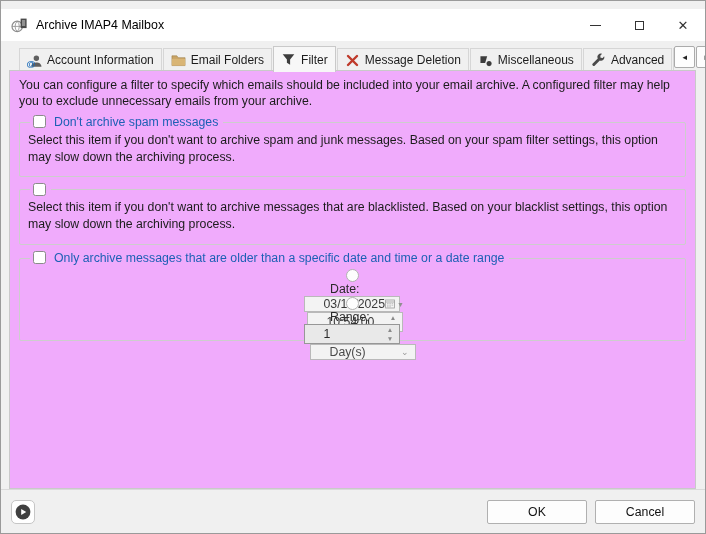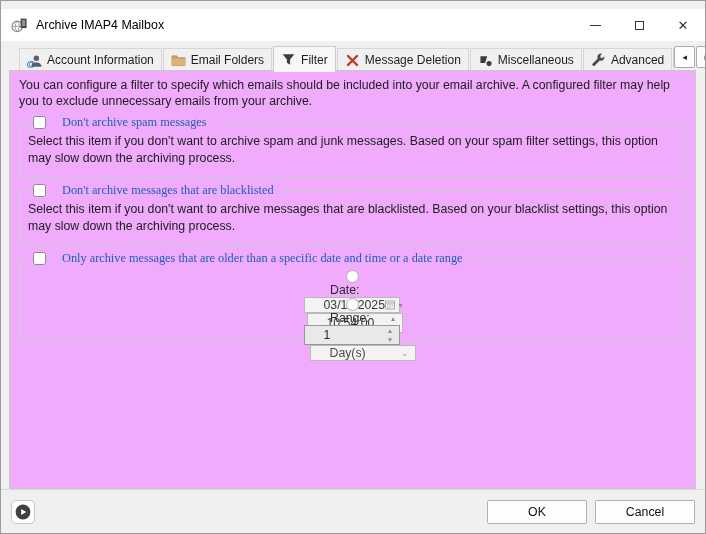--- a/index.html
+++ b/index.html
@@ -36,21 +36,21 @@
   .tab-scroll { margin-left:auto; align-self:flex-start; display:flex; gap:1px; flex-shrink:0; z-index:4; }
   .scroll-btn { width:21px; height:22px; background:#fdfdfd; border:1px solid #ababab; border-radius:2px;
                 display:flex; align-items:center; justify-content:center; font-size:9px; color:#222; cursor:default; }
 
   
   .tabpage { position:absolute; left:8px; top:69px; right:9px; bottom:44px;
              background:#f0abfc; border:1px solid #c9c9c9; z-index:2; padding:6px 9px 0 9px; }
   .intro { line-height:16px; color:#1c1c1c; }
 
   fieldset.group { border:1px solid #cdcdcd; border-radius:2px; margin:6px 0 0 0; padding:0 10px 6px 8px; }
-  fieldset.group legend { display:flex; align-items:center; gap:16px; padding:0 5px 0 3px; margin-left:2px;font-family:Liberation Serif, serif; }
+  fieldset.group legend { display:flex; align-items:flex-start; gap:8px; padding:0 5px 0 3px; margin-left:2px; }
   .g1,.g2,.g3 { height:62px; }
   .g4 { height:90px; }
   .checkbox { width:13px; height:13px; background:#fff; border:1px solid #8b8b8b; border-radius:2.5px; flex-shrink:0; }
   .group-label { color:#1d60b5; }
   .group-desc { margin-top:3px; line-height:16.5px; color:#1c1c1c; }
 
   
   .df-row { display:flex; align-items:center; height:24px; margin-top:4px;flex-direction:column; }
   .radio { width:13px; height:13px; border:1px solid #b2b2b2; border-radius:50%; background:#fdfdfd; flex-shrink:0; margin-left:2px; }
   .df-label { width:50px; margin-left:7px; color:#2a2a2a; }
@@ -165,21 +165,20 @@
       <legend>
         <span class="checkbox"></span>
         <span class="group-label">Don't archive spam messages</span>
       </legend>
       <div class="group-desc">Select this item if you don't want to archive spam and junk messages. Based on your spam filter settings, this option may slow down the archiving process.</div>
     </fieldset>
 
     <fieldset class="group g2">
       <legend>
         <span class="checkbox"></span>
-        <span class="group-label">Don't archive messages that are blacklisted</span>
       </legend>
       <div class="group-desc">Select this item if you don't want to archive messages that are blacklisted. Based on your blacklist settings, this option may slow down the archiving process.</div>
     </fieldset>
 
 
     <fieldset class="group g4">
       <legend>
         <span class="checkbox"></span>
         <span class="group-label">Only archive messages that are older than a specific date and time or a date range</span>
       </legend>

